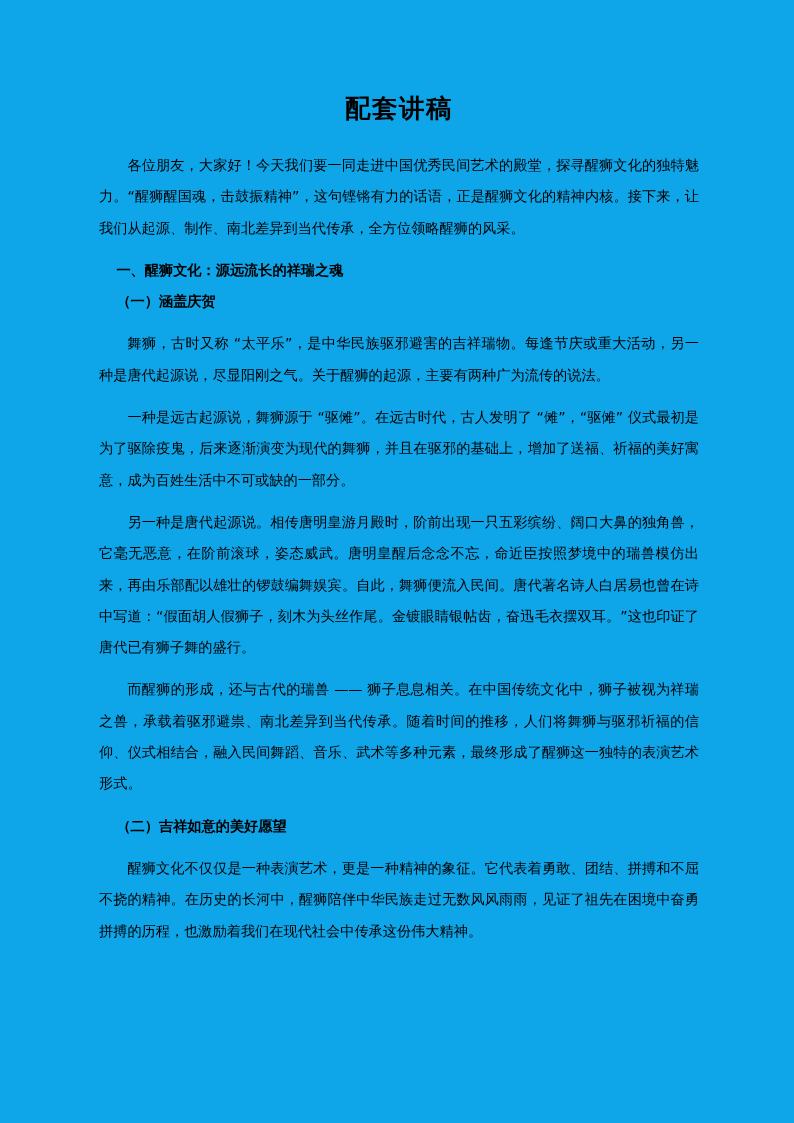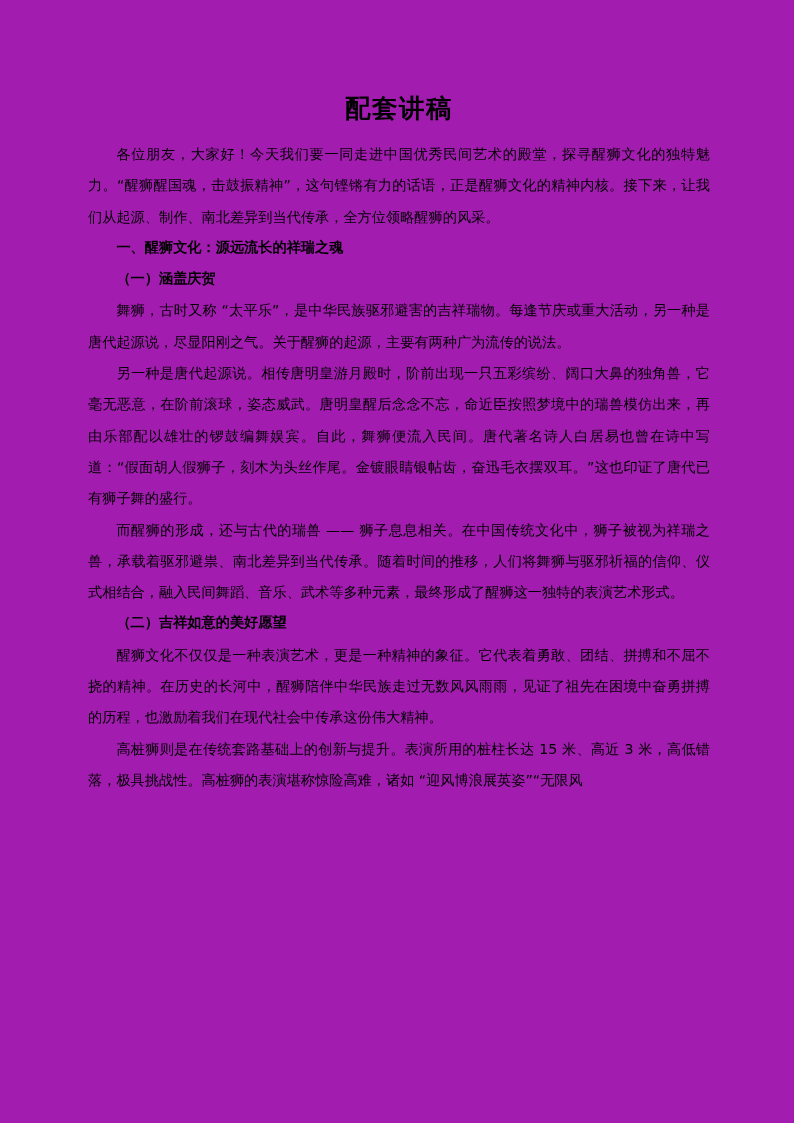--- a/index.html
+++ b/index.html
@@ -12,21 +12,21 @@
     height: 1123px;
     overflow: hidden;
     font-family: "DejaVu Sans", sans-serif;
     color: #000000;
   }
 
   .page {
     position: relative;
     width: 794px;
     height: 1123px;
-    background: #a21caf;
+    background: #0ea5e9;
     box-sizing: border-box;
   }
 
   .content {
     position: absolute;
     left: 88px;
     top: 0;
     width: 622px;
   }
 
@@ -40,31 +40,31 @@
     margin: 0;
     padding-top: 91px;
     padding-bottom: 14px;
     color: #000000;
   }
 
   .body-p {
     font-family: "DejaVu Sans", "Liberation Sans", sans-serif;
     font-size: 14.2px;
     line-height: 31.3px;
-    margin: 0;
+    margin: 11px;
     text-align: justify;
     text-justify: inter-ideograph;
     text-indent: 2em;
     color: #000000;
     letter-spacing: 0px;
   }
 
   .heading-1,
   .heading-2 {
-    font-family: Liberation Mono, monospace;
+    font-family: Liberation Serif, serif;
     font-size: 14.2px;
     line-height: 31.3px;
     margin: 0;
     font-weight: normal;
     text-indent: 2em;
     color: #000000;
     white-space: nowrap;
   }
 
   .heading-1 {
@@ -84,26 +84,26 @@
     <h1 class="doc-title">配套讲稿</h1>
 
     <p class="body-p">各位朋友，大家好！今天我们要一同走进中国优秀民间艺术的殿堂，探寻醒狮文化的独特魅力。“醒狮醒国魂，击鼓振精神”，这句铿锵有力的话语，正是醒狮文化的精神内核。接下来，让我们从起源、制作、南北差异到当代传承，全方位领略醒狮的风采。</p>
 
     <p class="heading-1">一、醒狮文化：源远流长的祥瑞之魂</p>
 
     <p class="heading-2">（一）涵盖庆贺</p>
 
     <p class="body-p">舞狮，古时又称 “太平乐”，是中华民族驱邪避害的吉祥瑞物。每逢节庆或重大活动，另一种是唐代起源说，尽显阳刚之气。关于醒狮的起源，主要有两种广为流传的说法。</p>
 
+    <p class="body-p">一种是远古起源说，舞狮源于 “驱傩”。在远古时代，古人发明了 “傩”，“驱傩” 仪式最初是为了驱除疫鬼，后来逐渐演变为现代的舞狮，并且在驱邪的基础上，增加了送福、祈福的美好寓意，成为百姓生活中不可或缺的一部分。</p>
 
     <p class="body-p">另一种是唐代起源说。相传唐明皇游月殿时，阶前出现一只五彩缤纷、阔口大鼻的独角兽，它毫无恶意，在阶前滚球，姿态威武。唐明皇醒后念念不忘，命近臣按照梦境中的瑞兽模仿出来，再由乐部配以雄壮的锣鼓编舞娱宾。自此，舞狮便流入民间。唐代著名诗人白居易也曾在诗中写道：“假面胡人假狮子，刻木为头丝作尾。金镀眼睛银帖齿，奋迅毛衣摆双耳。”这也印证了唐代已有狮子舞的盛行。</p>
 
     <p class="body-p">而醒狮的形成，还与古代的瑞兽 —— 狮子息息相关。在中国传统文化中，狮子被视为祥瑞之兽，承载着驱邪避祟、南北差异到当代传承。随着时间的推移，人们将舞狮与驱邪祈福的信仰、仪式相结合，融入民间舞蹈、音乐、武术等多种元素，最终形成了醒狮这一独特的表演艺术形式。</p>
 
     <p class="heading-2">（二）吉祥如意的美好愿望</p>
 
     <p class="body-p">醒狮文化不仅仅是一种表演艺术，更是一种精神的象征。它代表着勇敢、团结、拼搏和不屈不挠的精神。在历史的长河中，醒狮陪伴中华民族走过无数风风雨雨，见证了祖先在困境中奋勇拼搏的历程，也激励着我们在现代社会中传承这份伟大精神。</p>
 
 
-    <p class="body-p">高桩狮则是在传统套路基础上的创新与提升。表演所用的桩柱长达 15 米、高近 3 米，高低错落，极具挑战性。高桩狮的表演堪称惊险高难，诸如 “迎风博浪展英姿”“无限风</p>
 
   </div>
 </div>
 
 </body></html>

